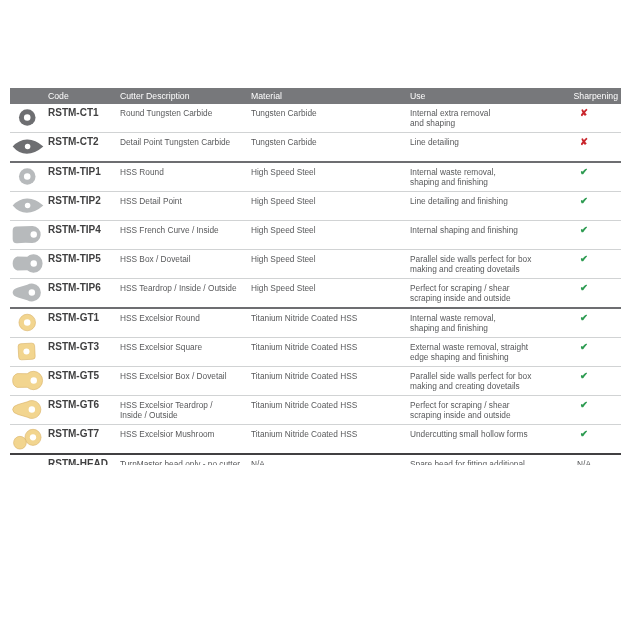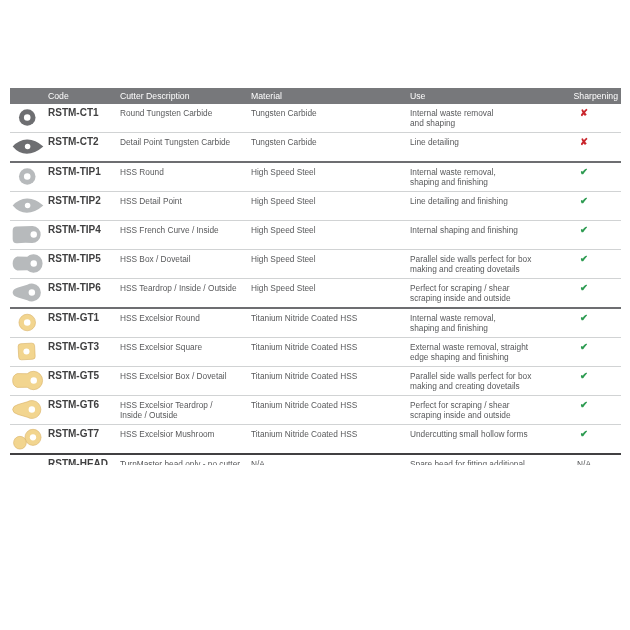--- a/index.html
+++ b/index.html
@@ -65,21 +65,21 @@
           <tr class="sep-none">
     <td class="col-icon"><svg width="34" height="23" viewBox="0 0 44 30">
                 <g fill="#6d6e71">
                   <circle cx="21" cy="15" r="10.8"></circle>
                 </g>
                 <circle cx="21" cy="15" r="4.3" fill="#ffffff"></circle>
               </svg></td>
     <td class="col-code">RSTM-CT1</td>
     <td class="col-desc">Round Tungsten Carbide</td>
     <td class="col-mat">Tungsten Carbide</td>
-    <td class="col-use">Internal waste removal
+    <td class="col-use">Internal extra removal
 and shaping</td>
     <td class="col-sharp"><span class="mark mark-no">✘</span></td>
   </tr>
           <tr class="sep-thin">
     <td class="col-icon"><svg width="34" height="23" viewBox="0 0 44 30">
                 <g fill="#6d6e71">
                   <path d="M2,15 Q10,6.5 20.5,6 Q31,5.5 42,15 Q31,24.5 20.5,24.5 Q10,24.5 2,15 Z"></path>
                 </g>
                 <circle cx="21.5" cy="15" r="3.6" fill="#ffffff"></circle>
               </svg></td>

